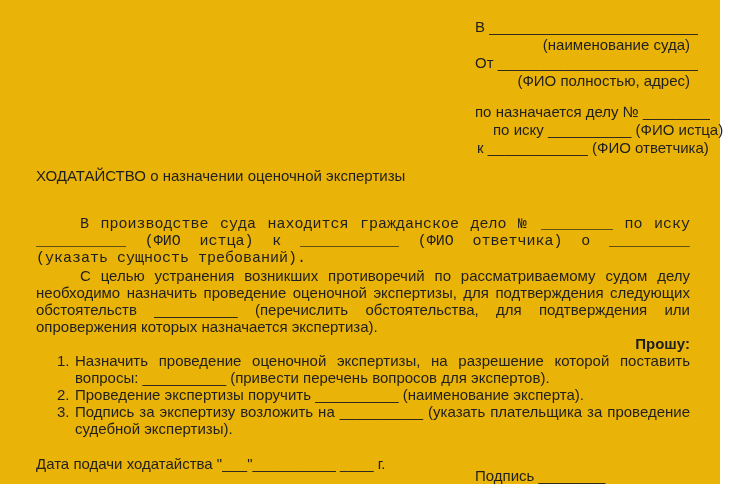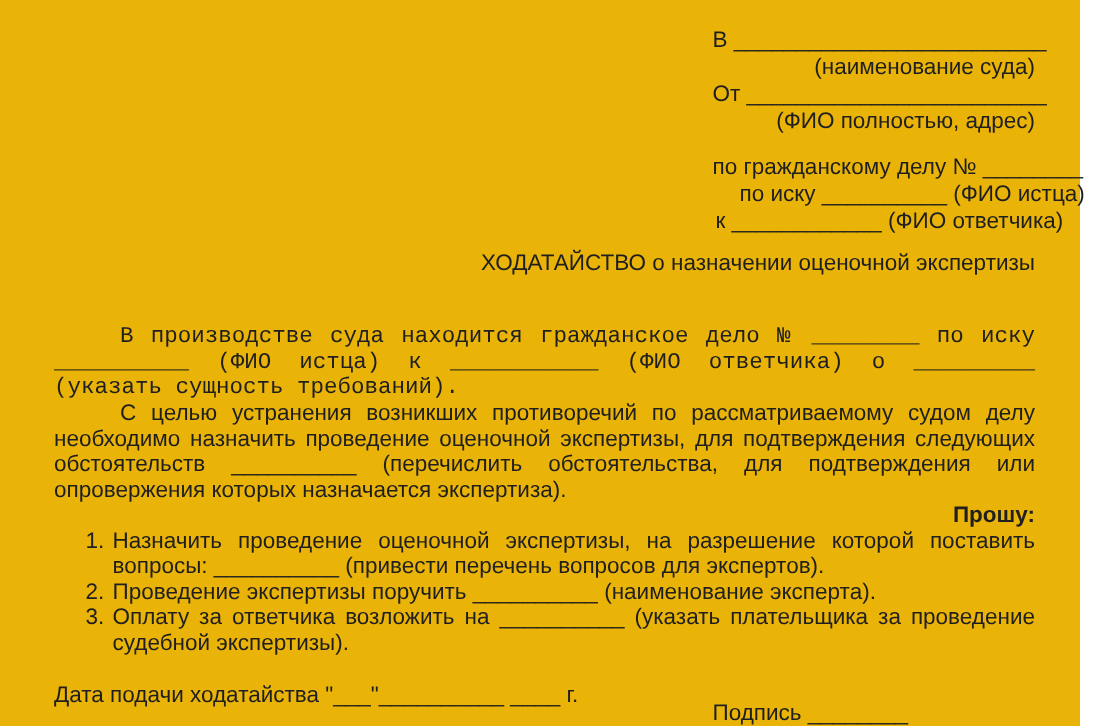--- a/index.html
+++ b/index.html
@@ -28,21 +28,21 @@
     margin-left: 439px;
     line-height: 18px;
   }
   .header-block > div { white-space: nowrap; }
   .caption { text-align: right; }
   .case-block { margin-top: 13px; }
   .indent-sm { padding-left: 7px; margin-left: 11px; }
   .indent-xs { padding-left: 2px; }
   
   .title {
-    text-align: right;
+    text-align: left;
     margin-top: 10px;
     line-height: 17px;
   }
   
   .body-text { line-height: 17px; }
   p.para {
     margin: 0;
     text-align: justify;
     text-indent: 44px;
   }
@@ -79,21 +79,21 @@
 <body>
 
 <div class="page">
 
   <div class="header-block">
     <div>В _________________________</div>
     <div class="caption">(наименование суда)</div>
     <div>От ________________________</div>
     <div class="caption">(ФИО полностью, адрес)</div>
     <div class="case-block">
-      <div>по гражданскому делу № ________</div>
+      <div>по назначается делу № ________</div>
       <div class="indent-sm">по иску __________ (ФИО истца)</div>
       <div class="indent-xs">к ____________ (ФИО ответчика)</div>
     </div>
   </div>
 
   <div class="title">ХОДАТАЙСТВО о назначении оценочной экспертизы</div>
 
   <div class="body-text">
     <p class="para first">В производстве суда находится гражданское дело № ________ по иску __________ (ФИО истца) к ___________ (ФИО ответчика) о _________ (указать сущность требований).</p>
     <p class="para">С целью устранения возникших противоречий по рассматриваемому судом делу необходимо назначить проведение оценочной экспертизы, для подтверждения следующих обстоятельств __________ (перечислить обстоятельства, для подтверждения или опровержения которых назначается экспертиза).</p>
@@ -104,21 +104,21 @@
       <div class="list-item">
         <span class="num">1.</span>
         <span>Назначить проведение оценочной экспертизы, на разрешение которой поставить вопросы: __________ (привести перечень вопросов для экспертов).</span>
       </div>
       <div class="list-item">
         <span class="num">2.</span>
         <span>Проведение экспертизы поручить __________ (наименование эксперта).</span>
       </div>
       <div class="list-item">
         <span class="num">3.</span>
-        <span>Оплату за ответчика возложить на __________ (указать плательщика за проведение судебной экспертизы).</span>
+        <span>Подпись за экспертизу возложить на __________ (указать плательщика за проведение судебной экспертизы).</span>
       </div>
     </div>
   </div>
 
   <div class="footer">
     <span>Дата подачи ходатайства "___"__________ ____ г.</span>
     <span class="signature">Подпись ________</span>
   </div>
 
 </div>

